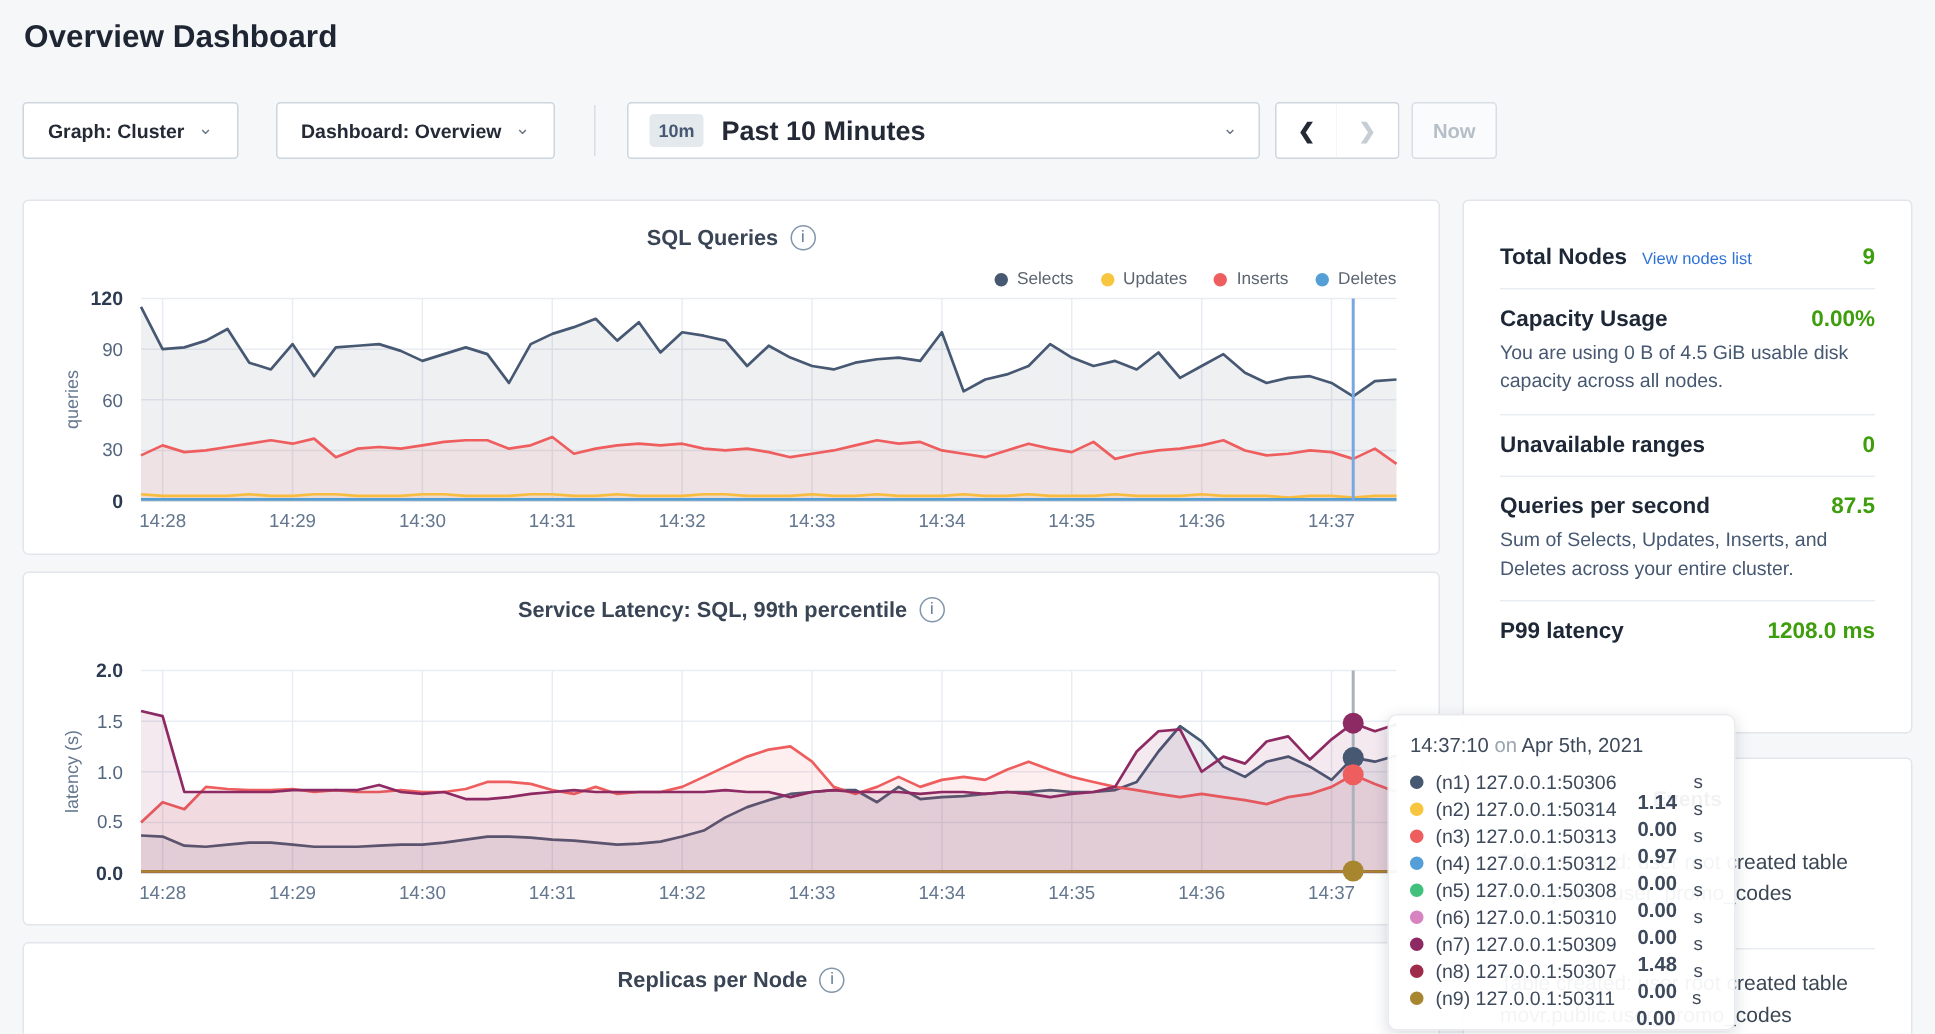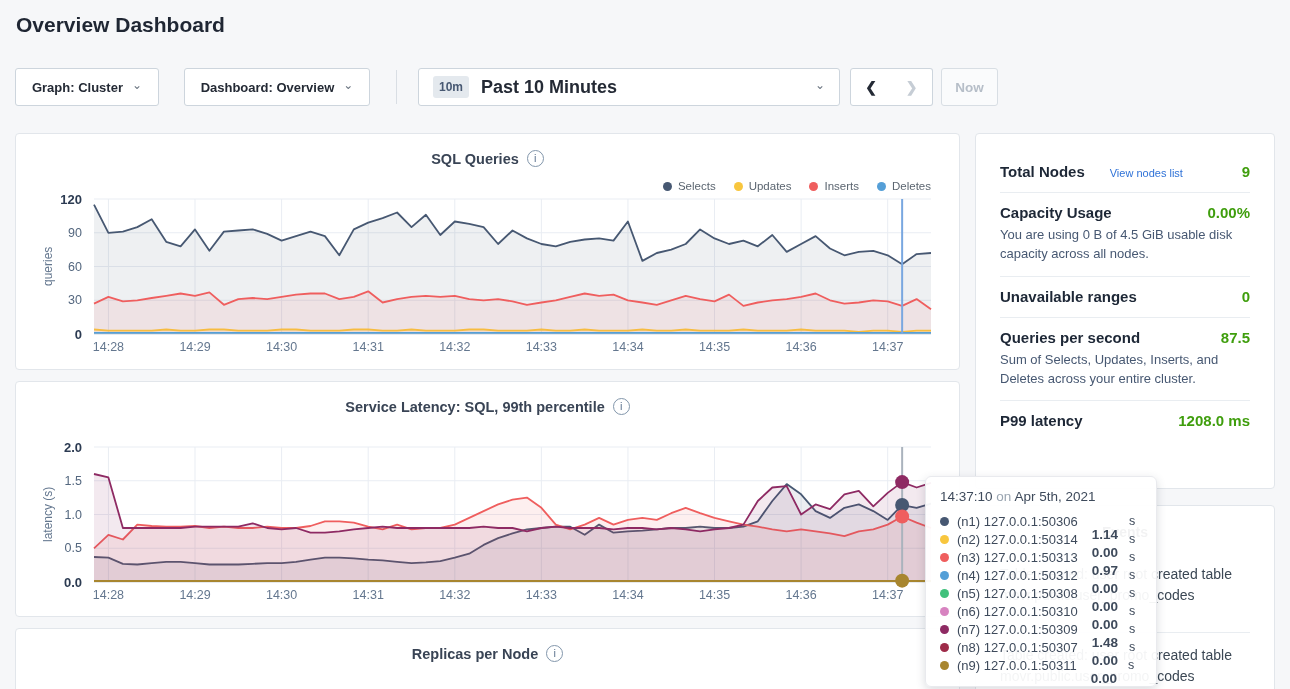--- a/index.html
+++ b/index.html
@@ -55,21 +55,21 @@
   .ytick.end { font-weight:700; color:#2c3b52; font-size:13px; }
   .plot { position:absolute; left:78px; top:65px; width:837px; height:135px; }
   .plot svg { overflow:visible; display:block; }
   .xticks { position:absolute; left:78px; top:206px; width:837px; height:16px; }
   .xtick { position:absolute; transform:translateX(-50%); font-size:12.5px; color:#64778f; white-space:nowrap; }
 
   
   .sum-heading { text-align:center; font-size:14px; font-weight:700; color:#242a35; padding:2px 0 14px; }
   .sum-section { padding:11px 0 12px; border-top:1px solid #e9edf1; }
   .sum-section.first { border-top:none; }
-  .sum-line { display:flex; align-items:baseline;gap:15px; }
+  .sum-line { display:flex; align-items:baseline; }
   .sum-label { font-size:15px; font-weight:700; color:#1d2736; }
   .sum-link { font-size:11px; font-weight:400; color:#2f72d7; margin-left:10px; cursor:pointer; }
   .sum-value { margin-left:auto; font-size:15px; font-weight:700; color:#3f9e0d; }
   .sum-desc { font-size:13px; color:#475872; line-height:1.45; padding-top:5px; }
 
   
   .events-heading { text-align:center; font-size:14px; font-weight:700; color:#242a35; padding:2px 0 12px; }
   .event-item { padding:12px 0 26px; font-size:14px; color:#3b4754; line-height:21px; cursor:pointer; }
   .event-item + .event-item { border-top:1px solid #e9edf1; padding:12px 0 12px; }
 

